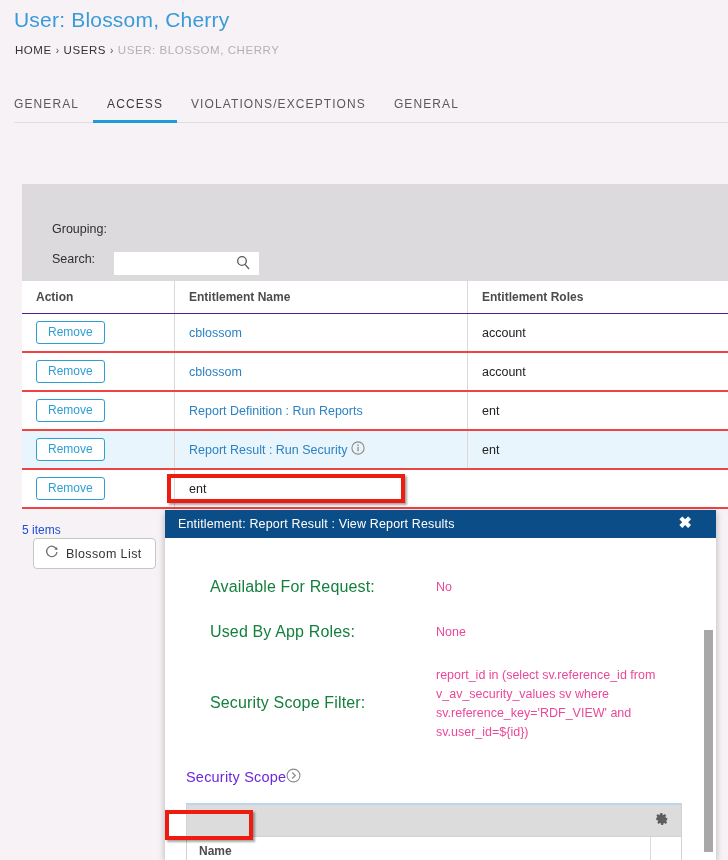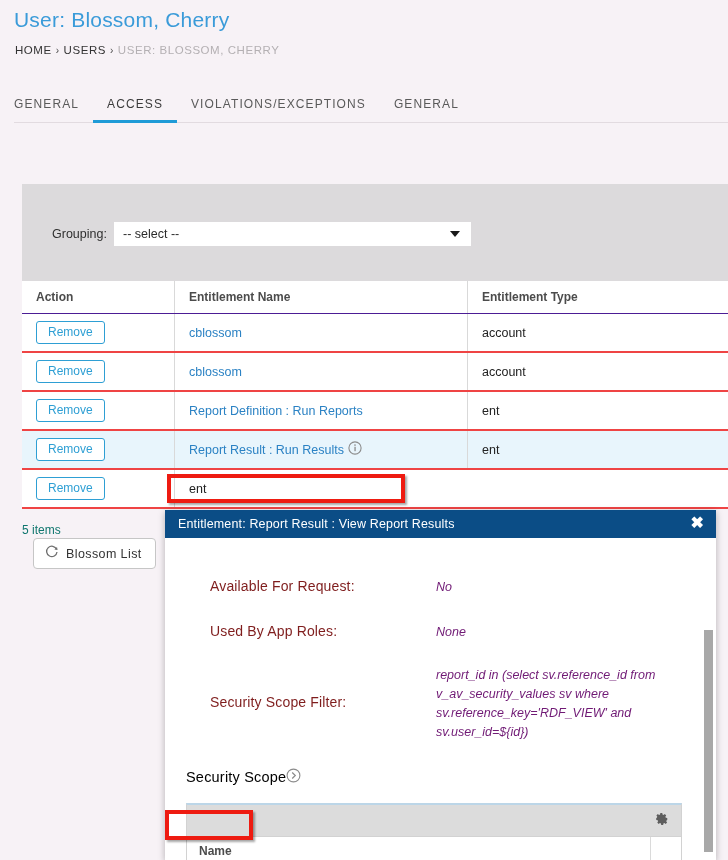--- a/index.html
+++ b/index.html
@@ -40,21 +40,21 @@
     border-bottom: 3px solid transparent; margin-bottom: -1px;
   }
   .tab:first-child { padding-left: 0; }
   .tab.active { color: #3b3b3b; border-bottom-color: #1f9bd7; }
 
   
   .filter-panel {
     position: absolute; left: 22px; top: 184px;
     width: 706px; height: 97px; background: #dcdadc;
   }
-  .filter-row { position: absolute; display: flex; align-items: center; }
+  .filter-row { position: absolute; display: flex; }
   .filter-row.grouping { left: 30px; top: 38px; }
   .filter-row.search   { left: 30px; top: 68px; }
   .filter-label { font-size: 12.5px; color: #2f2f2f; width: 62px; }
   .select-box {
     position: relative; width: 357px; height: 24px; background: #fff;
     border: none; display: flex; align-items: center; padding-left: 9px;
     font-size: 12.5px; color: #2b2b2b;
   }
   .select-arrow {
     position: absolute; right: 11px; top: 50%; transform: translateY(-50%);
@@ -102,58 +102,58 @@
   
   .redbox {
     position: absolute; border: 4px solid #ee1b11; background: transparent;
     box-shadow: 2px 2px 2px rgba(0,0,0,.35);
   }
   #redbox-entlink { left: 167px; top: 474px; width: 238px; height: 29px; }
   #redbox-items   { left: 165px; top: 810px; width: 88px; height: 30px; }
 
   
   .items-count {
-    position: absolute; left: 22px; top: 523px; font-size: 12px; color: #0f766e;
+    position: absolute; left: 22px; top: 523px; font-size: 12px; color: #1d4ed8;
   }
   .btn-refresh {
     position: absolute; left: 33px; top: 538px;
     border: 1px solid #c6c6c6; border-radius: 4px; background: #fff;
     font-size: 12.5px; color: #333; padding: 6px 13px 6px 11px; cursor: pointer;
     display: flex; align-items: center; gap: 7px; letter-spacing: .4px;
     font-family: "Liberation Sans", sans-serif;
   }
 
   
   .modal {
     position: absolute; left: 165px; top: 510px; width: 551px; height: 350px;
     background: #fff; box-shadow: 0 2px 7px rgba(0,0,0,.28);
   }
   .modal-header {
     height: 28px; background: #0b4d86; display: flex; align-items: center;
-    padding: 0 8px 0 13px; justify-content: space-between;
+    padding: 0 20px 0 13px; justify-content: space-between;
   }
   .modal-title { color: #fff; font-size: 12.5px; letter-spacing: .15px; }
   .modal-close {
     color: #fff; font-size: 16px; font-weight: bold; cursor: pointer;
     line-height: 1; padding: 0 4px 2px 4px;
   }
   .modal-body { position: relative; height: 322px; overflow: hidden; padding: 0; }
   .detail-row { display: flex; padding: 0 16px; }
   .detail-label {
-    width: 255px; font-size: 14px; color: #7f1d1d; letter-spacing: .15px;
+    width: 255px; font-size: 16px; color: #15803d; letter-spacing: .15px;
     padding-left: 29px;
   }
-  .detail-value { font-size: 12.5px; color: #701a75; line-height: 19px; max-width: 225px; font-style: italic; }
+  .detail-value { font-size: 12.5px; color: #ec4899; line-height: 19px; max-width: 225px; }
   .dr1 { margin-top: 40px; }
   .dr2 { margin-top: 26px; }
   .dr3 { margin-top: 24px; }
   .dr3 .detail-label { padding-top: 28px; }
 
   .scope-heading {
-    margin: 26px 0 0 21px; font-size: 14.5px; color: #000000;
+    margin: 26px 0 0 21px; font-size: 14.5px; color: #6d28d9;
     display: flex; align-items: center; letter-spacing: .2px;
   }
   .scope-table {
     margin: 17px 0 0 21px; width: 496px;
     border: 1px solid #d2d2d2; border-top: 2px solid #bcd6e8;
   }
   .scope-toolbar {
     height: 31px; background: #dcdcdc; display: flex; align-items: center;
     justify-content: flex-end; padding-right: 12px;
   }
@@ -190,32 +190,40 @@
   <div class="tabs">
     <div class="tab">GENERAL</div>
     <div class="tab active">ACCESS</div>
     <div class="tab">VIOLATIONS/EXCEPTIONS</div>
     <div class="tab">GENERAL</div>
   </div>
 
   <div class="filter-panel">
     <div class="filter-row grouping">
       <span class="filter-label">Grouping:</span>
-      <div class="select-box">
-        <span>-- select --</span>
-        <span class="select-arrow"></span>
+    </div>
+    <div class="filter-row search">
+      <span class="filter-label">Search:</span>
+      <div class="search-box">
+        <input type="text" placeholder="" style="">
+        <span class="search-icon">
+          <svg width="15" height="16" viewBox="0 0 15 16">
+            <circle cx="6" cy="6" r="4.3" fill="none" stroke="#5a5a5a" stroke-width="1.3"></circle>
+            <line x1="9.1" y1="9.4" x2="13" y2="14" stroke="#5a5a5a" stroke-width="1.3"></line>
+          </svg>
+        </span>
       </div>
     </div>
   </div>
 
   <div class="table">
     <div class="th-row">
       <div class="th col-action">Action</div>
       <div class="th col-name">Entitlement Name</div>
-      <div class="th col-type">Entitlement Type</div>
+      <div class="th col-type">Entitlement Roles</div>
     </div>
 
     <div class="tr">
       <div class="td col-action">
         <button class="btn-remove">Remove</button>
       </div>
       <div class="td col-name">
         <span class="ent-link">cblossom</span>
       </div>
       <div class="td col-type">account</div>
@@ -239,21 +247,21 @@
         <span class="ent-link">Report Definition : Run Reports</span>
       </div>
       <div class="td col-type">ent</div>
     </div>
 
     <div class="tr highlight">
       <div class="td col-action">
         <button class="btn-remove">Remove</button>
       </div>
       <div class="td col-name">
-        <span class="ent-link">Report Result : Run Results</span>
+        <span class="ent-link">Report Result : Run Security</span>
         <span class="info-icon">
           <svg width="14" height="14" viewBox="0 0 14 14">
             <circle cx="7" cy="7" r="6.1" fill="none" stroke="#8b8b8b" stroke-width="1.1"></circle>
             <circle cx="7" cy="4" r="0.85" fill="#8b8b8b"></circle>
             <rect x="6.4" y="5.8" width="1.3" height="4.4" fill="#8b8b8b"></rect>
           </svg>
         </span>
       </div>
       <div class="td col-type">ent</div>
     </div>

